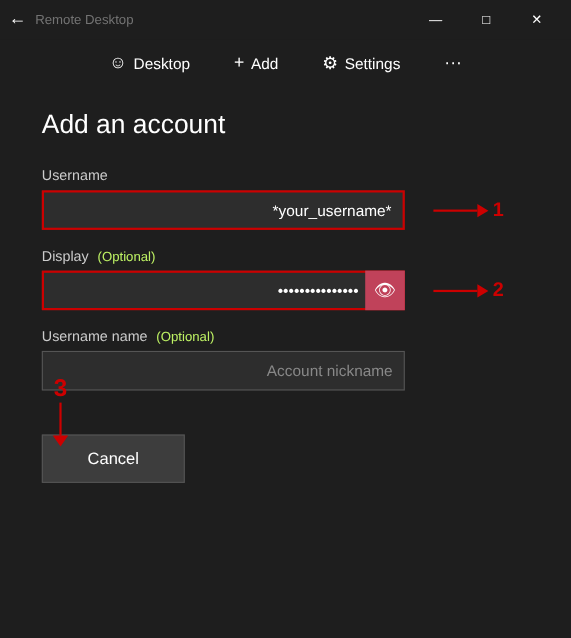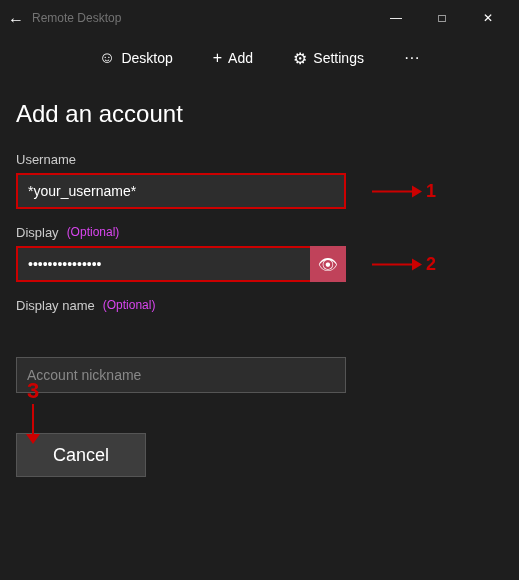--- a/index.html
+++ b/index.html
@@ -76,64 +76,64 @@
       padding: 4px 8px;
       border-radius: 4px;
     }
 
     .toolbar-icon {
       font-size: 16px;
     }
 
     
     .main-content {
-      padding: 20px 16px;
+      padding: 20px 38px;
     }
 
     .page-title {
       font-size: 24px;
       font-weight: 300;
       margin-bottom: 24px;
       color: #ffffff;
     }
 
     .form-group {
       margin-bottom: 16px;
       position: relative;
     }
 
     .form-label {
       font-size: 13px;
       color: #cccccc;
       margin-bottom: 6px;
       display: flex;
-      align-items: flex-start;
+      align-items: flex-end;
       gap: 8px;
     }
 
     .form-label-optional {
       font-size: 12px;
-      color: #d946ef;
+      color: #bef264;
     }
 
     .form-input {
       width: 330px;
       height: 36px;
       background: #2d2d2d;
       border: 2px solid #cc0000;
       color: #ffffff;
       padding: 0 10px;
       font-size: 14px;
       outline: none;
       font-family: 'Segoe UI', Arial, sans-serif;
+      text-align: right;
     }
 
     .form-input.no-border {
       border: 1px solid #555555;
-      margin-top: 38px;
     }
 
     .form-input::placeholder {
       color: #888888;
     }
 
     .password-wrapper {
       position: relative;
       width: 330px;
     }
@@ -218,21 +218,21 @@
       cursor: pointer;
       font-family: 'Segoe UI', Arial, sans-serif;
     }
 
     .btn-cancel {
       width: 130px;
       height: 44px;
       background: #3d3d3d;
       border: 1px solid #555555;
       color: #ffffff;
-      font-size: 18px;
+      font-size: 15px;
       cursor: pointer;
       font-family: 'Segoe UI', Arial, sans-serif;
     }
 
     .annotation-3 {
       position: absolute;
       left: 10px;
       top: -55px;
       display: flex;
       flex-direction: column;
@@ -334,21 +334,21 @@
           <div class="arrow-line"></div>
           <div class="arrow-head"></div>
         </div>
         <span class="annotation-number">2</span>
       </div>
     </div>
   </div>
 
   <div class="form-group">
     <div class="form-label">
-      <span>Display name</span>
+      <span>Username name</span>
       <span class="form-label-optional">(Optional)</span>
     </div>
     <input type="text" class="form-input no-border" placeholder="Account nickname" style="">
   </div>
 
   <div class="button-row">
 
     <div class="annotation-3">
       <span class="annotation-3-number">3</span>
       <div class="arrow-down">

